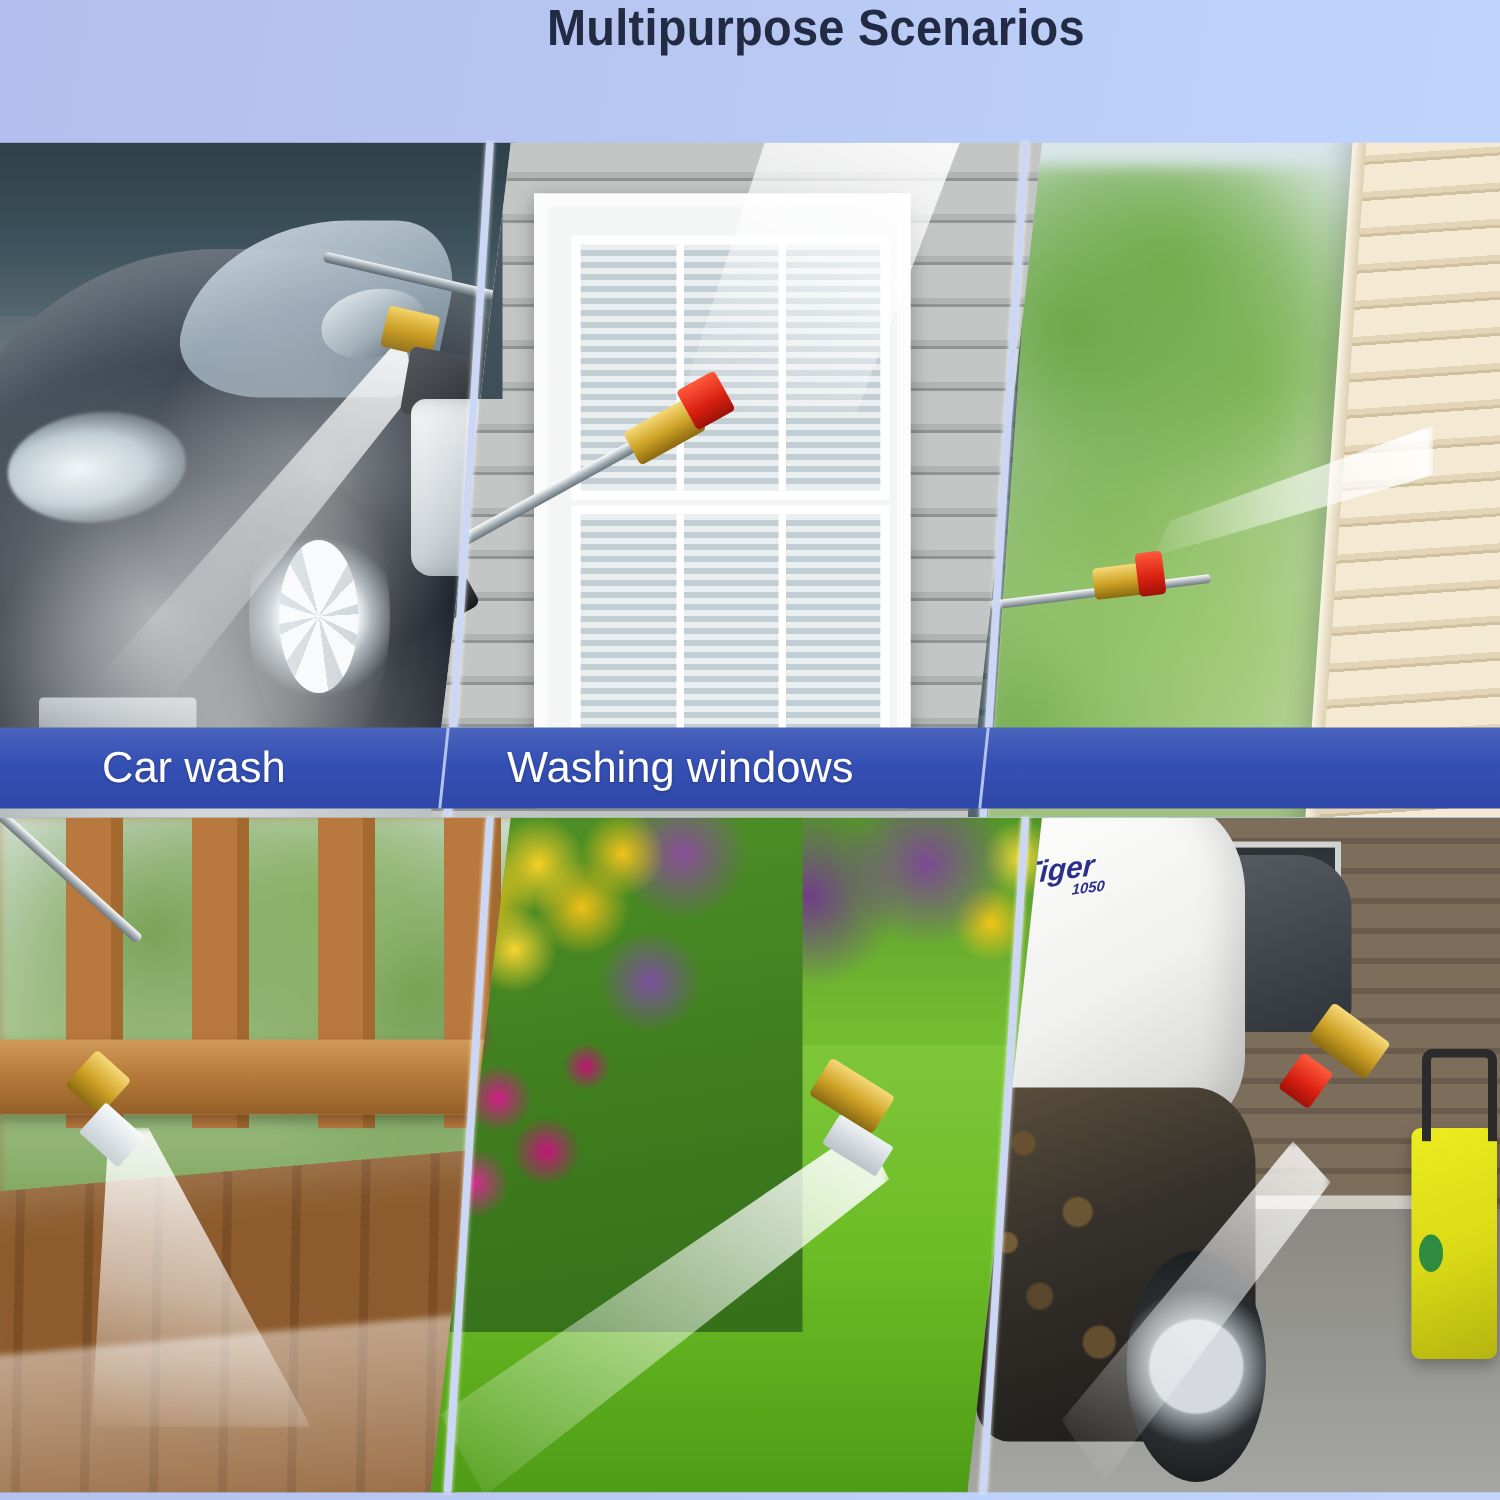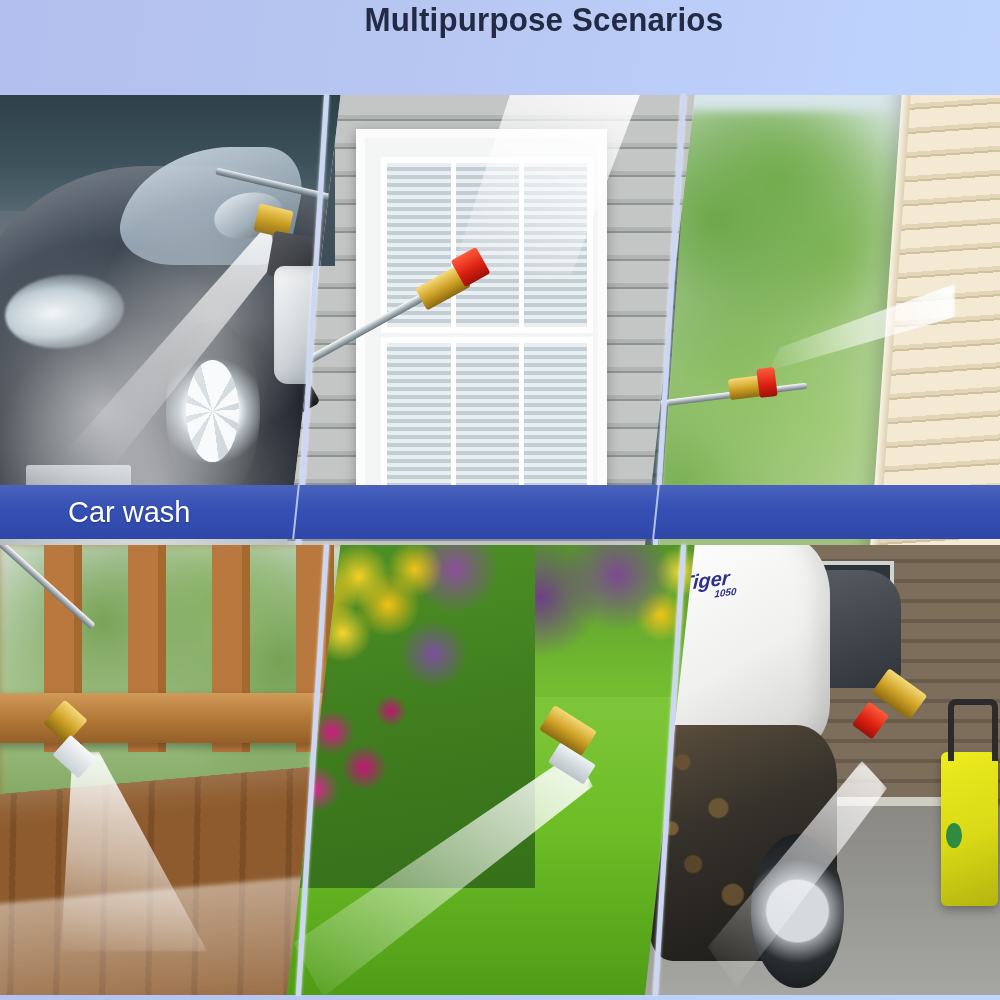--- a/index.html
+++ b/index.html
@@ -498,20 +498,21 @@
           <div class="nozzle-red wall-nz-r"></div>
         </div>
       </div>
 
       <div class="seam s1"></div>
       <div class="seam s2"></div>
 
       <div class="band b1">
         <div class="band-inner">
           <div class="caption cap1">Car wash</div>
+          <div class="caption cap2">Washing windows</div>
           <div class="band-sep sep1a"></div>
           <div class="band-sep sep1b"></div>
         </div>
       </div>
     </div>
 
     <div class="row r2">
 
       <div class="cell c1">
         <div class="cellbg sc-deck">

